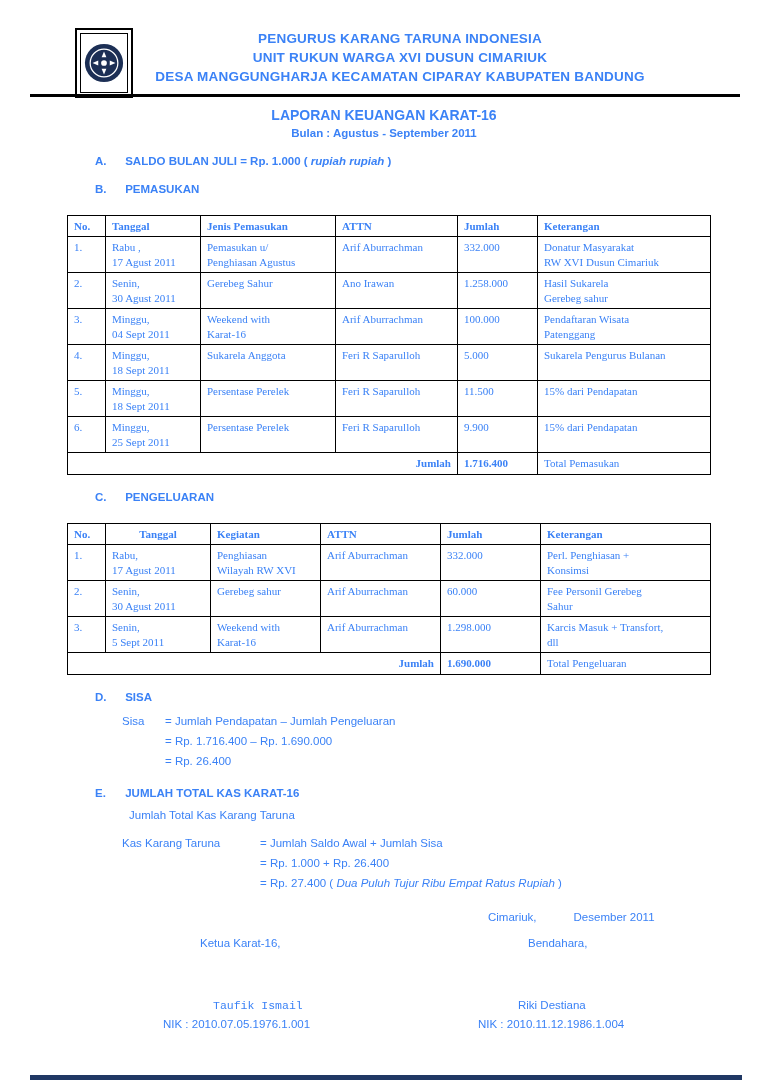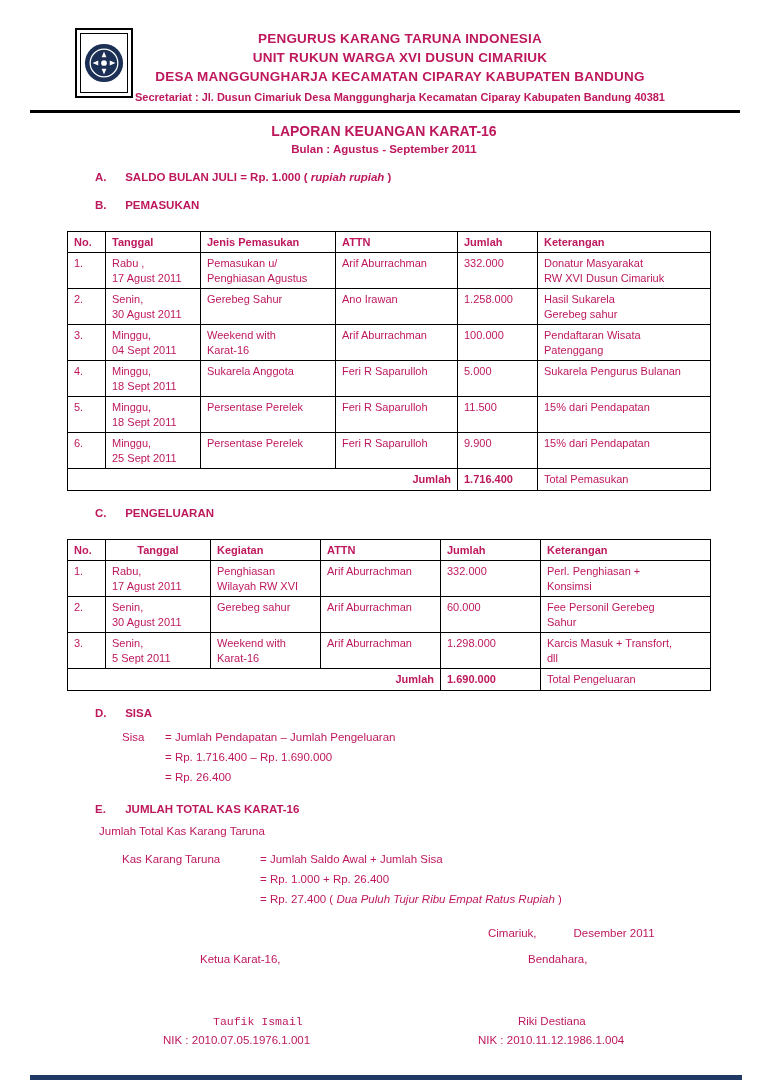--- a/index.html
+++ b/index.html
@@ -1,18 +1,18 @@
 <!DOCTYPE html>
 <html><head>
 <meta charset="utf-8">
 <style>
   html,body { margin:0; padding:0; background:#ffffff; }
   .page {
     position:relative; width:768px; height:1087px; background:#ffffff;
-    font-family:"Liberation Sans", sans-serif; color:#be185d; overflow:hidden;
+    font-family:"Liberation Sans", sans-serif; color:#3b82f6; overflow:hidden;
     box-sizing:border-box;
   }
   
   .letterhead { position:relative; }
   .logo-box {
     position:absolute; left:75px; top:28px; width:58px; height:70px;
     border:2px solid #000; padding:3px; box-sizing:border-box;
   }
   .logo-inner {
     width:100%; height:100%; border:1px solid #000; box-sizing:border-box;
@@ -25,36 +25,36 @@
   
   .title-block { text-align:center; margin-top:10px; }
   .rpt-title { font-size:14px; font-weight:700; }
   .rpt-sub { font-size:11.5px; font-weight:700; margin-top:4px; }
   
   .content { padding:0 58px 0 67px; font-size:11.5px; }
   .sec-head { margin:16px 0 6px 28px; font-weight:700; font-size:11.5px; }
   .sec-label { display:inline-block; width:27px; }
   .sec-title i { font-style:italic; }
   
-  table.tbl { width:100%; border-collapse:collapse; table-layout:fixed; font-size:11px; margin-top:20px; }
+  table.tbl { width:100%; border-collapse:collapse; table-layout:fixed; font-size:11px; margin-top:20px;font-family:Liberation Serif, serif; }
   .tbl th, .tbl td {
     border:1px solid #000; padding:3px 6px; vertical-align:top;
     text-align:left; white-space:pre-line; line-height:14.5px; overflow:hidden;
   }
   .tbl th { font-weight:700; }
   .tbl th.c { text-align:center; }
   .tbl td.jl { text-align:right; font-weight:700; }
   .tbl td.jv { font-weight:700; }
   
   .calc { margin:8px 0 0 55px; }
   .calc-row { display:flex; line-height:20px; }
   .calc-term { flex:0 0 auto; }
   .w-sisa { width:43px; }
   .w-kas  { width:138px; }
-  .calc-intro { margin:6px 0 0 32px; line-height:20px; }
+  .calc-intro { margin:6px 0 0 62px; line-height:20px; }
   .bold { font-weight:400; }
   
   .sig { position:relative; height:182px; margin-top:16px; font-size:11.5px; }
   .sig-abs { position:absolute; white-space:nowrap; }
   .pd { left:421px; top:2px; }
   .pd .date { margin-left:37px; }
   .ketua { left:133px; top:28px; }
   .bendahara { left:461px; top:28px; }
   .name-left { left:146px; top:90px;font-family:Liberation Mono, monospace; }
   .name-right { left:451px; top:90px; }
@@ -81,21 +81,20 @@
             <path d="M10 22 l6 -2.5 v5 z"></path>
             <path d="M34 22 l-6 -2.5 v5 z"></path>
           </g>
         </svg>
       </div>
     </div>
     <div class="lh-text">
       <div class="lh1">PENGURUS KARANG TARUNA INDONESIA</div>
       <div class="lh1">UNIT RUKUN WARGA XVI DUSUN CIMARIUK</div>
       <div class="lh1">DESA MANGGUNGHARJA KECAMATAN CIPARAY KABUPATEN BANDUNG</div>
-      <div class="lh2">Secretariat : Jl. Dusun Cimariuk Desa Manggungharja Kecamatan Ciparay Kabupaten Bandung 40381</div>
     </div>
   </header>
 
   <div class="rule"></div>
 
   <div class="title-block">
     <div class="rpt-title">LAPORAN KEUANGAN KARAT-16</div>
     <div class="rpt-sub">Bulan : Agustus - September 2011</div>
   </div>
 

